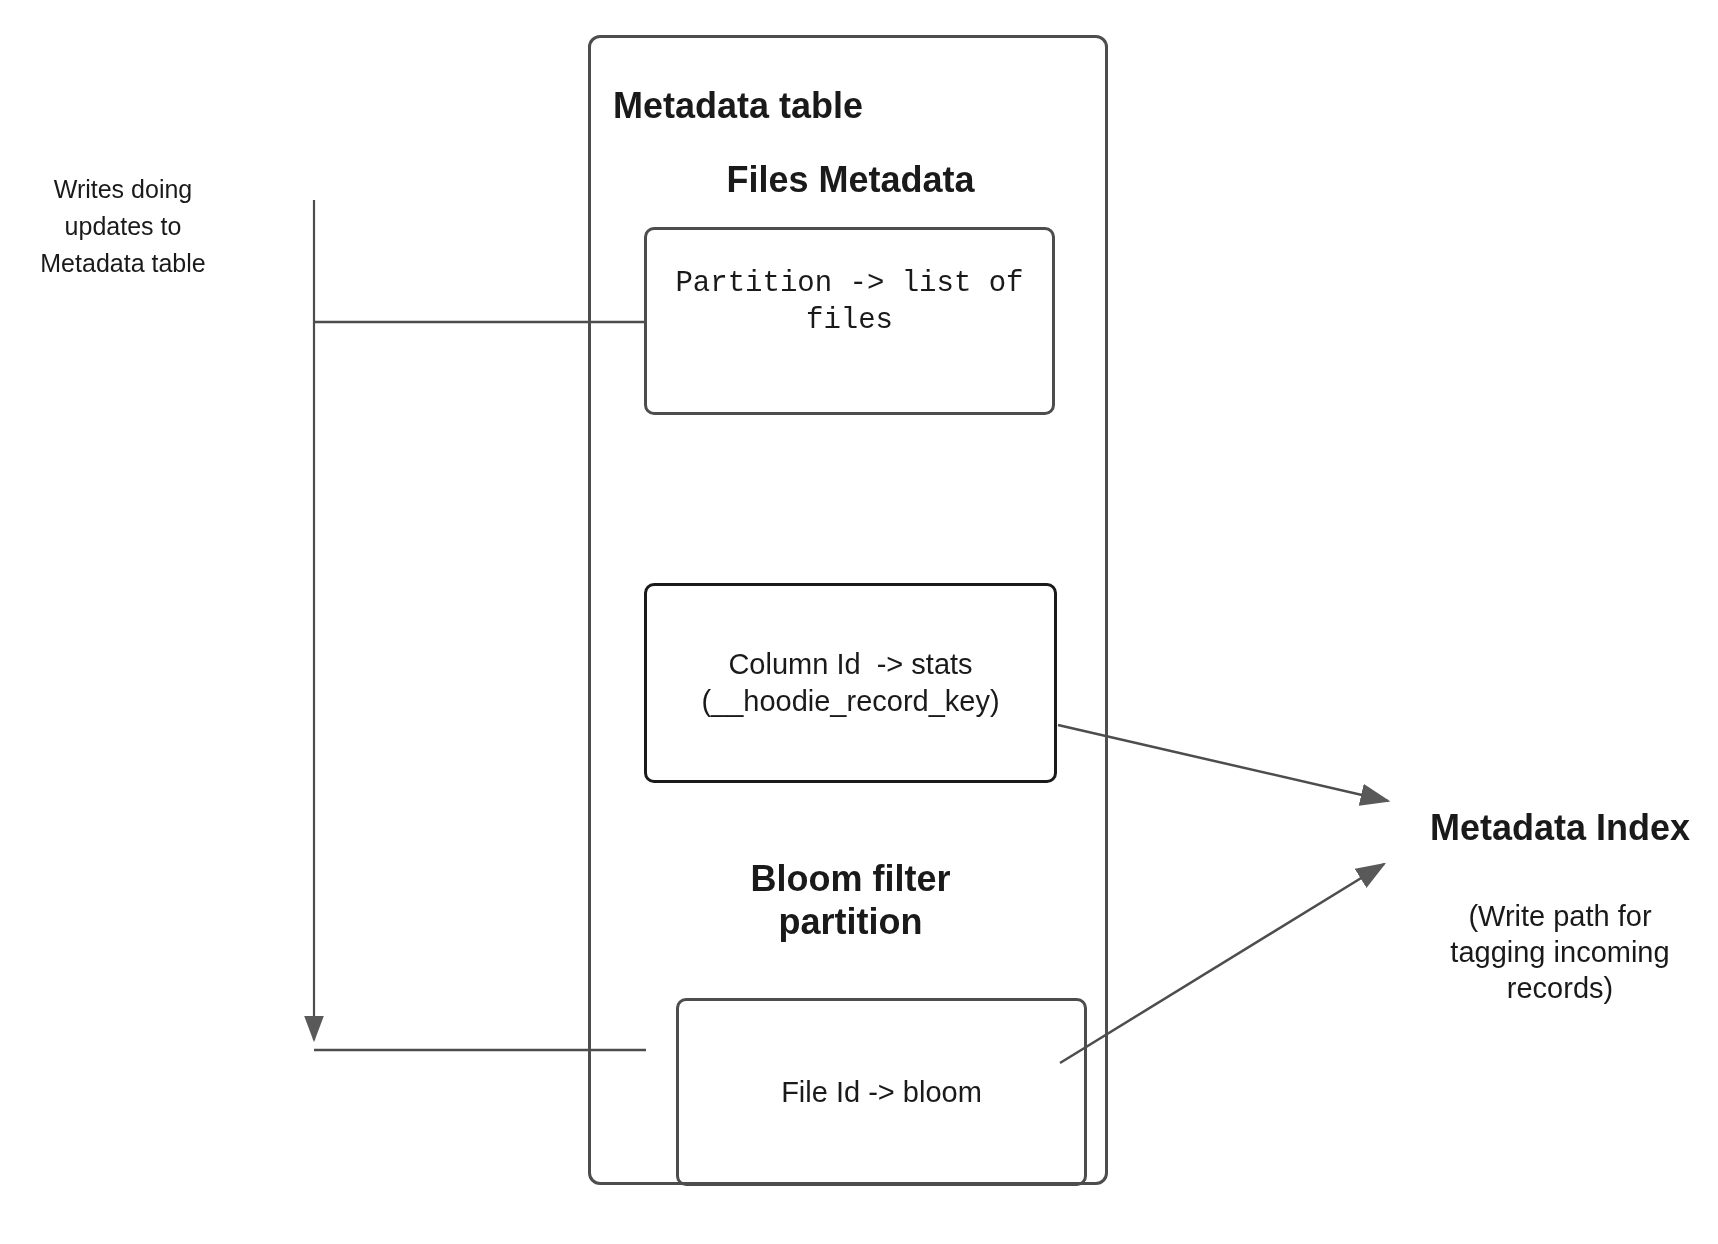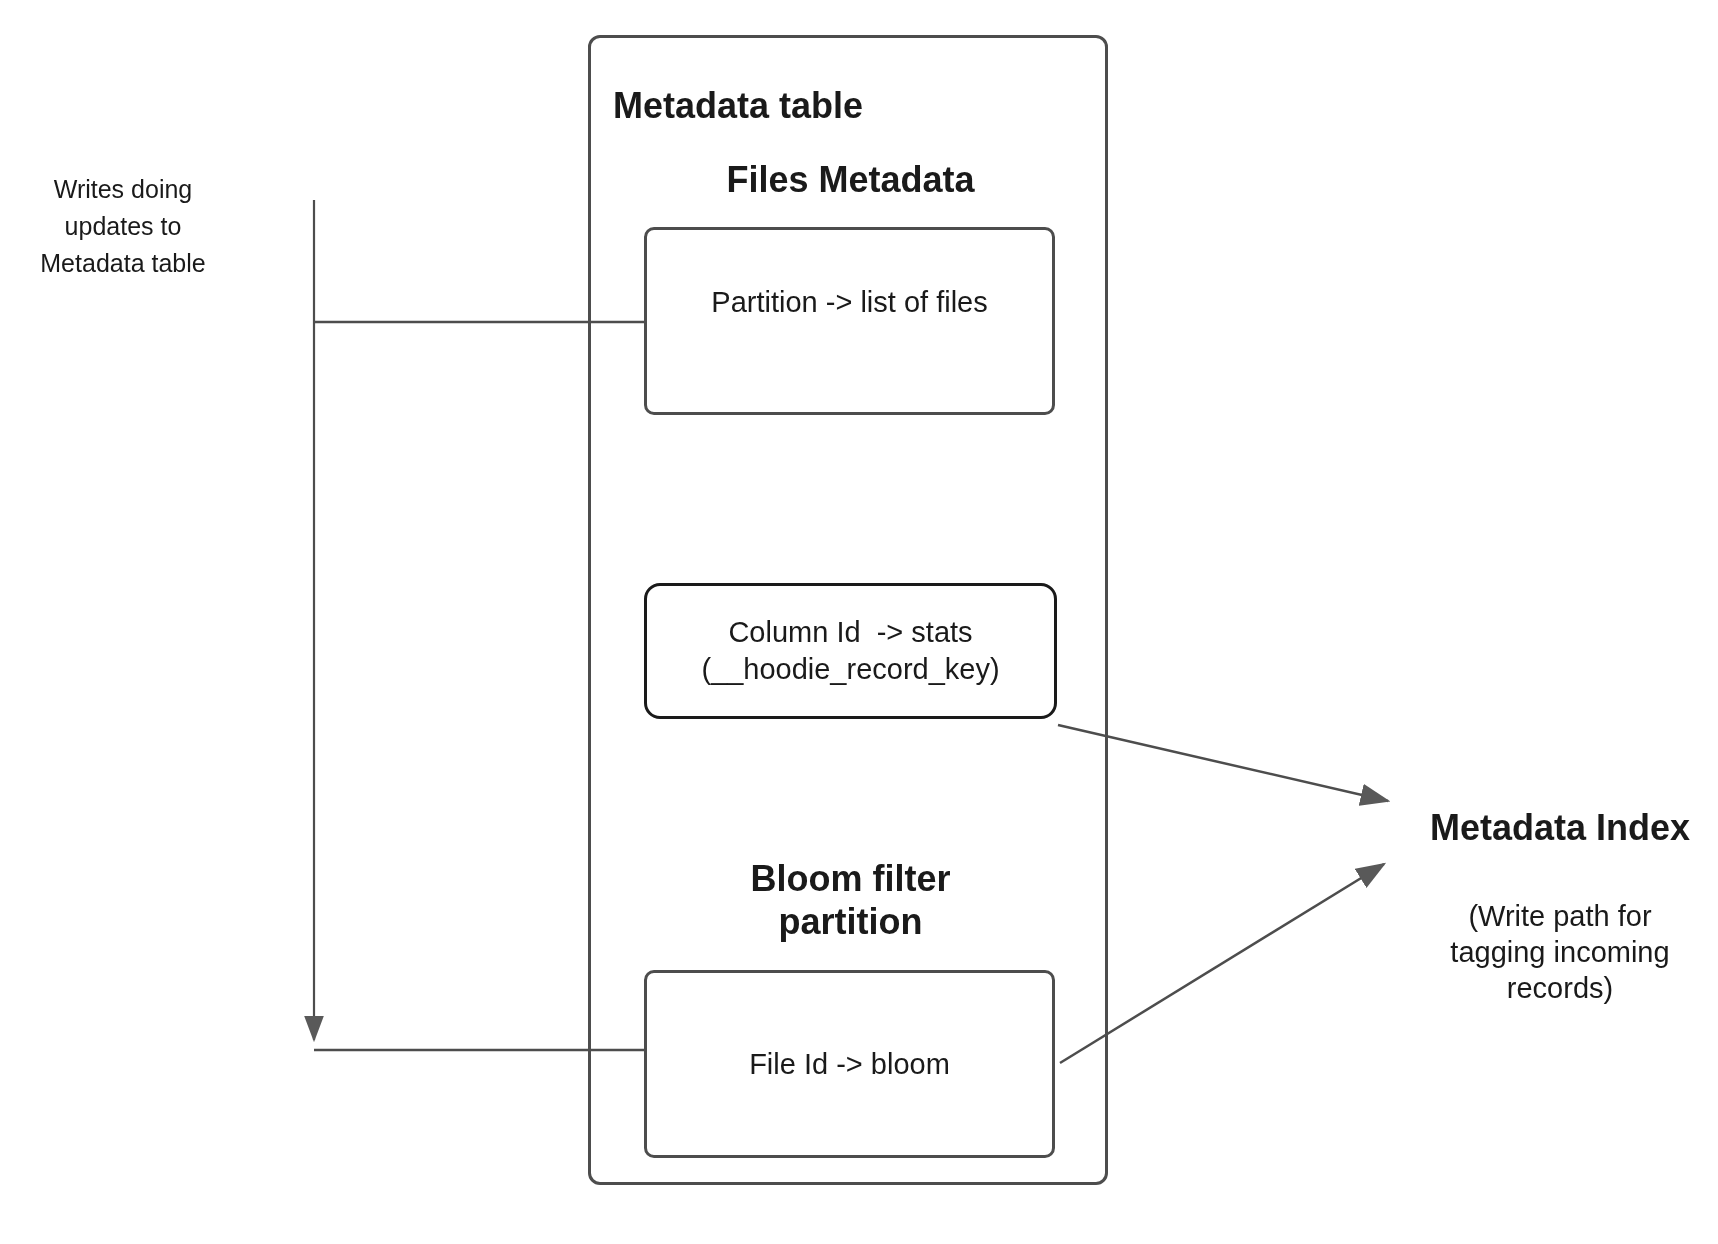--- a/index.html
+++ b/index.html
@@ -66,24 +66,23 @@
     justify-content: center;
     text-align: center;
     font-size: 29px;
     line-height: 37px;
     white-space: pre-wrap;
     background: transparent;
   }
   .part-box.emphasis {
     border-color: var(--emphasis-border, #1a1a1a);
     width: 413px;
-    height: 136px;
-    border-radius: 16px;
+    height: 200px;
   }
-  .part-box.lift { padding-bottom: 38px; }
+  .part-box.lift { padding-bottom: 38px; font-family: Liberation Mono, monospace; }
   .index-title {
     left: 1390px; top: 806px;
     width: 340px;
     font-size: 36px;
     font-weight: bold;
     line-height: 43px;
     text-align: center;
     white-space: pre-wrap;
   }
   .index-subtitle {
@@ -135,21 +134,21 @@
     <span>Partition -&gt; list of files</span>
   </div>
 
   <div class="abs part-box emphasis" style="top:583px;">
     <span>Column Id  -&gt; stats
 (__hoodie_record_key)</span>
   </div>
 
   <div class="abs section-heading" style="top:857px;">Bloom filter
 partition</div>
-  <div class="abs part-box" style="top:970px;">
+  <div class="abs part-box" style="top:998px;margin-left:32px;">
     <span>File Id -&gt; bloom</span>
   </div>
 
   <div class="abs index-title">Metadata Index</div>
   <div class="abs index-subtitle">(Write path for
 tagging incoming
 records)</div>
 
 </div>
 

